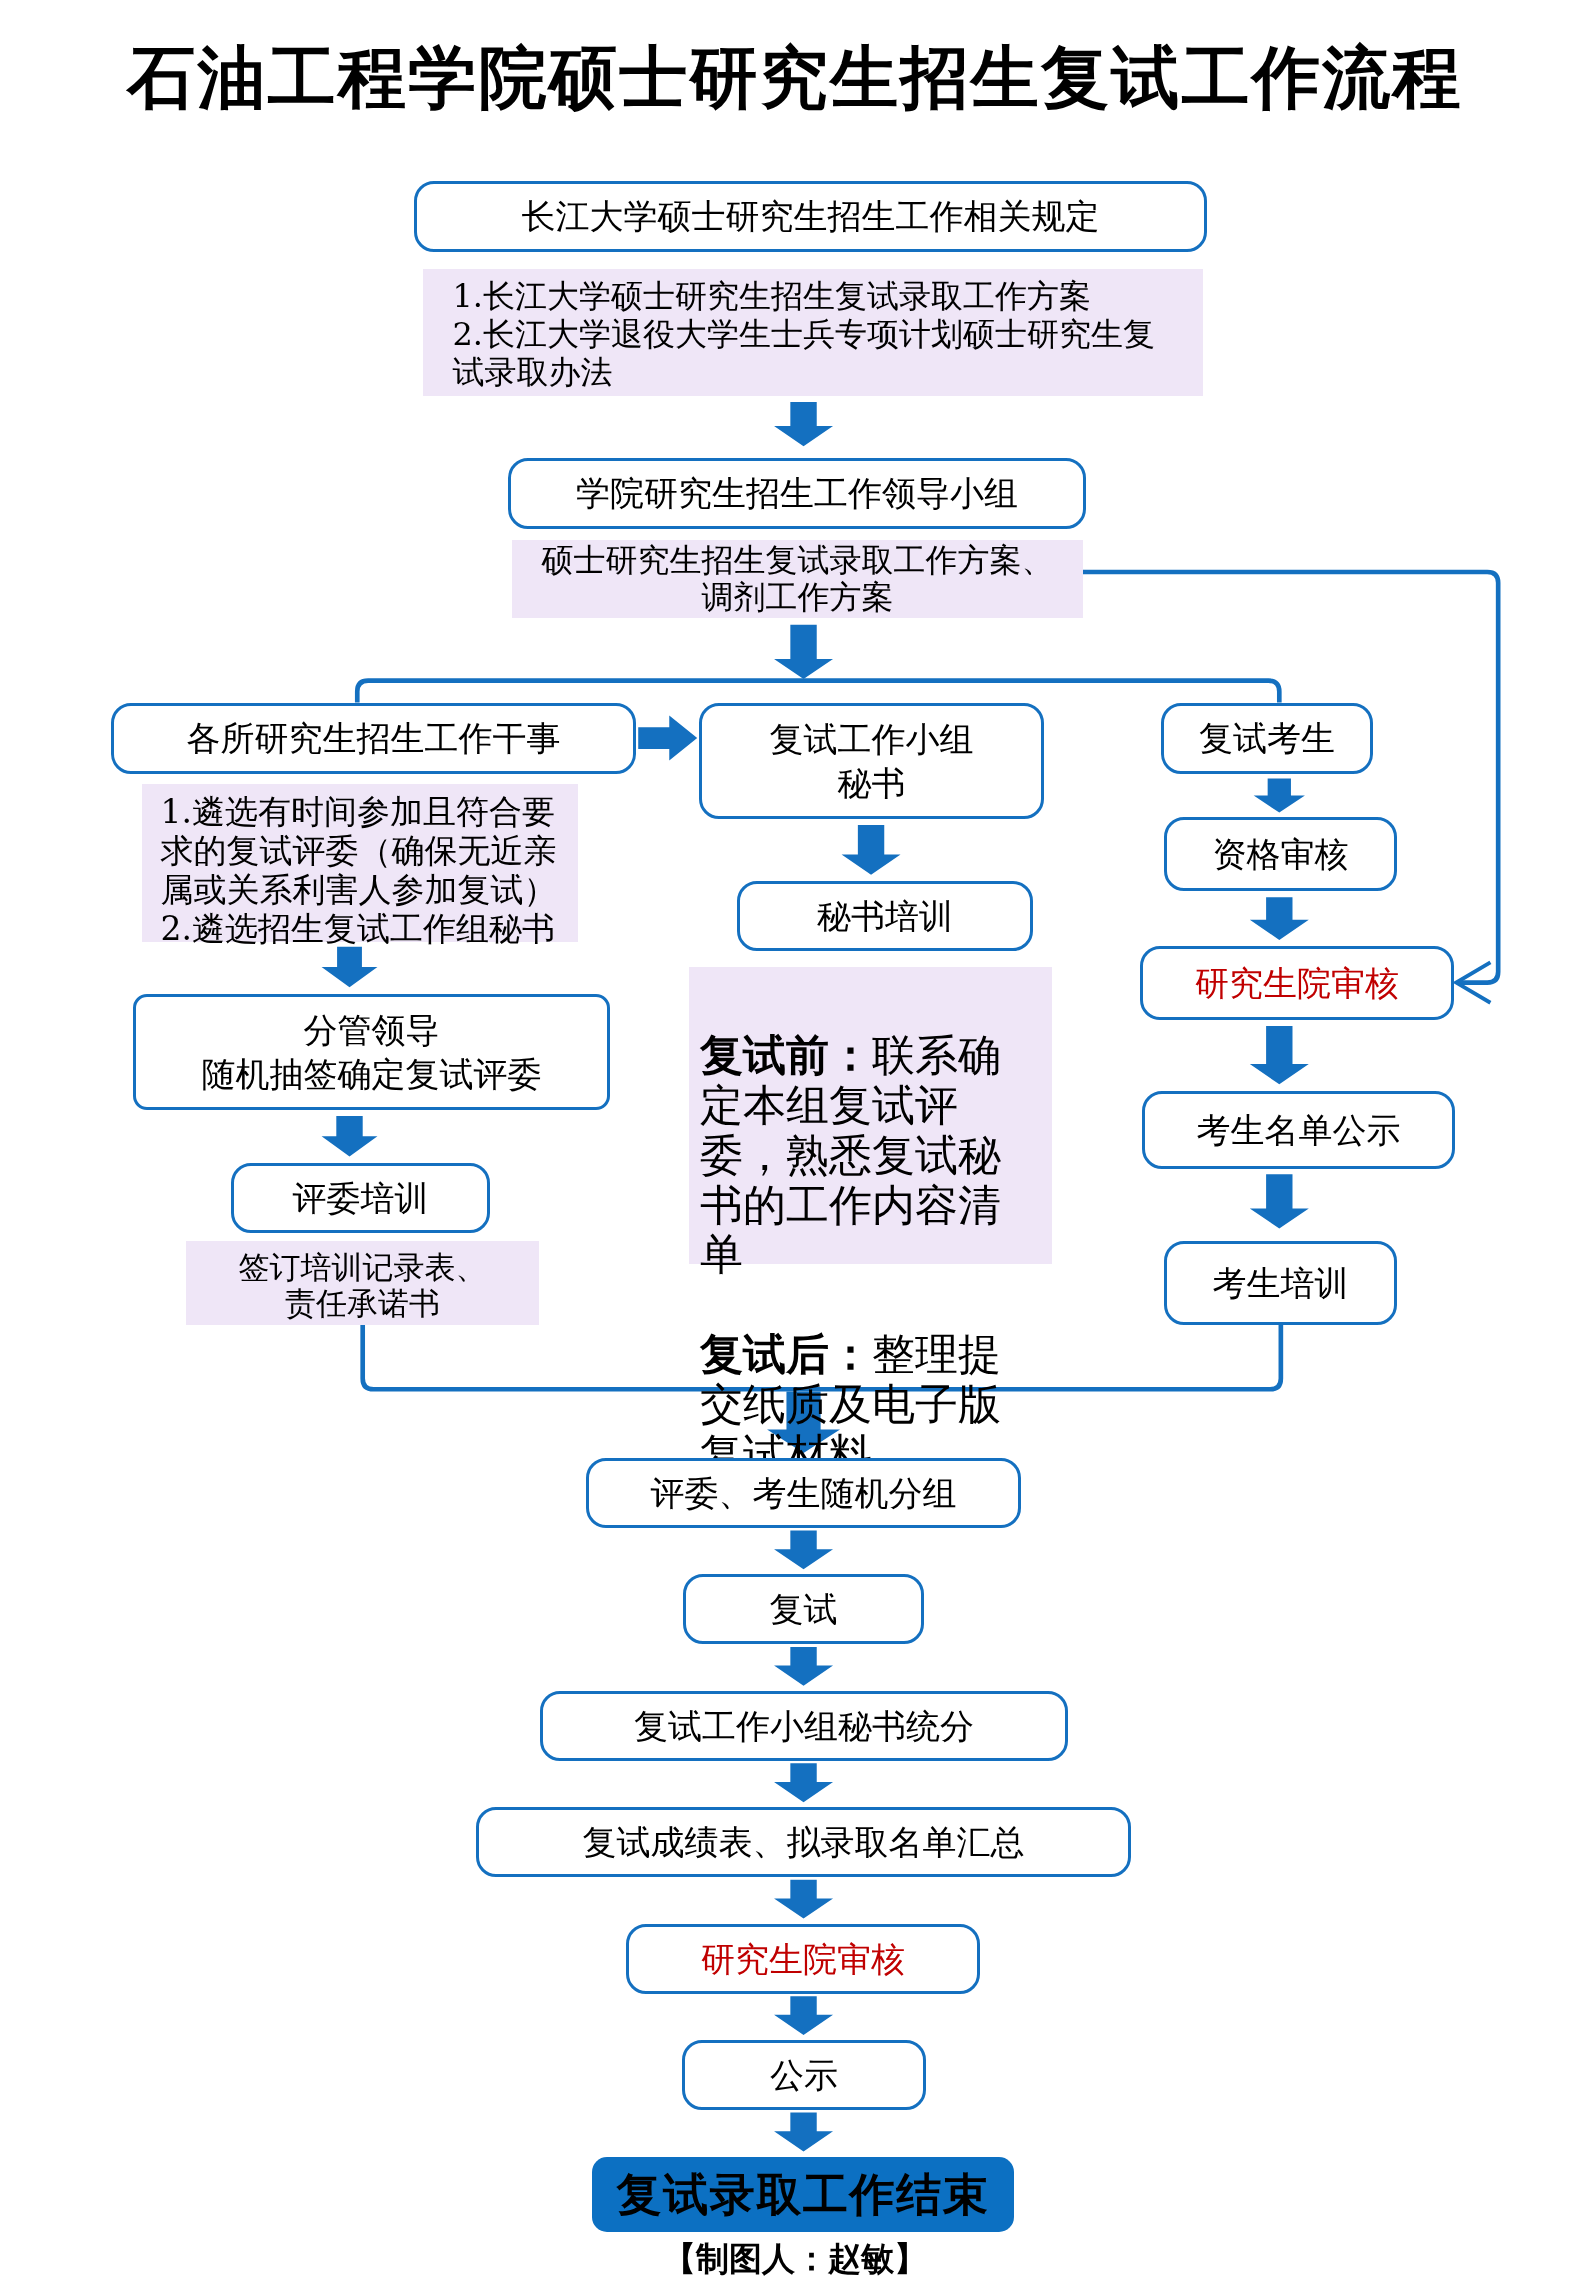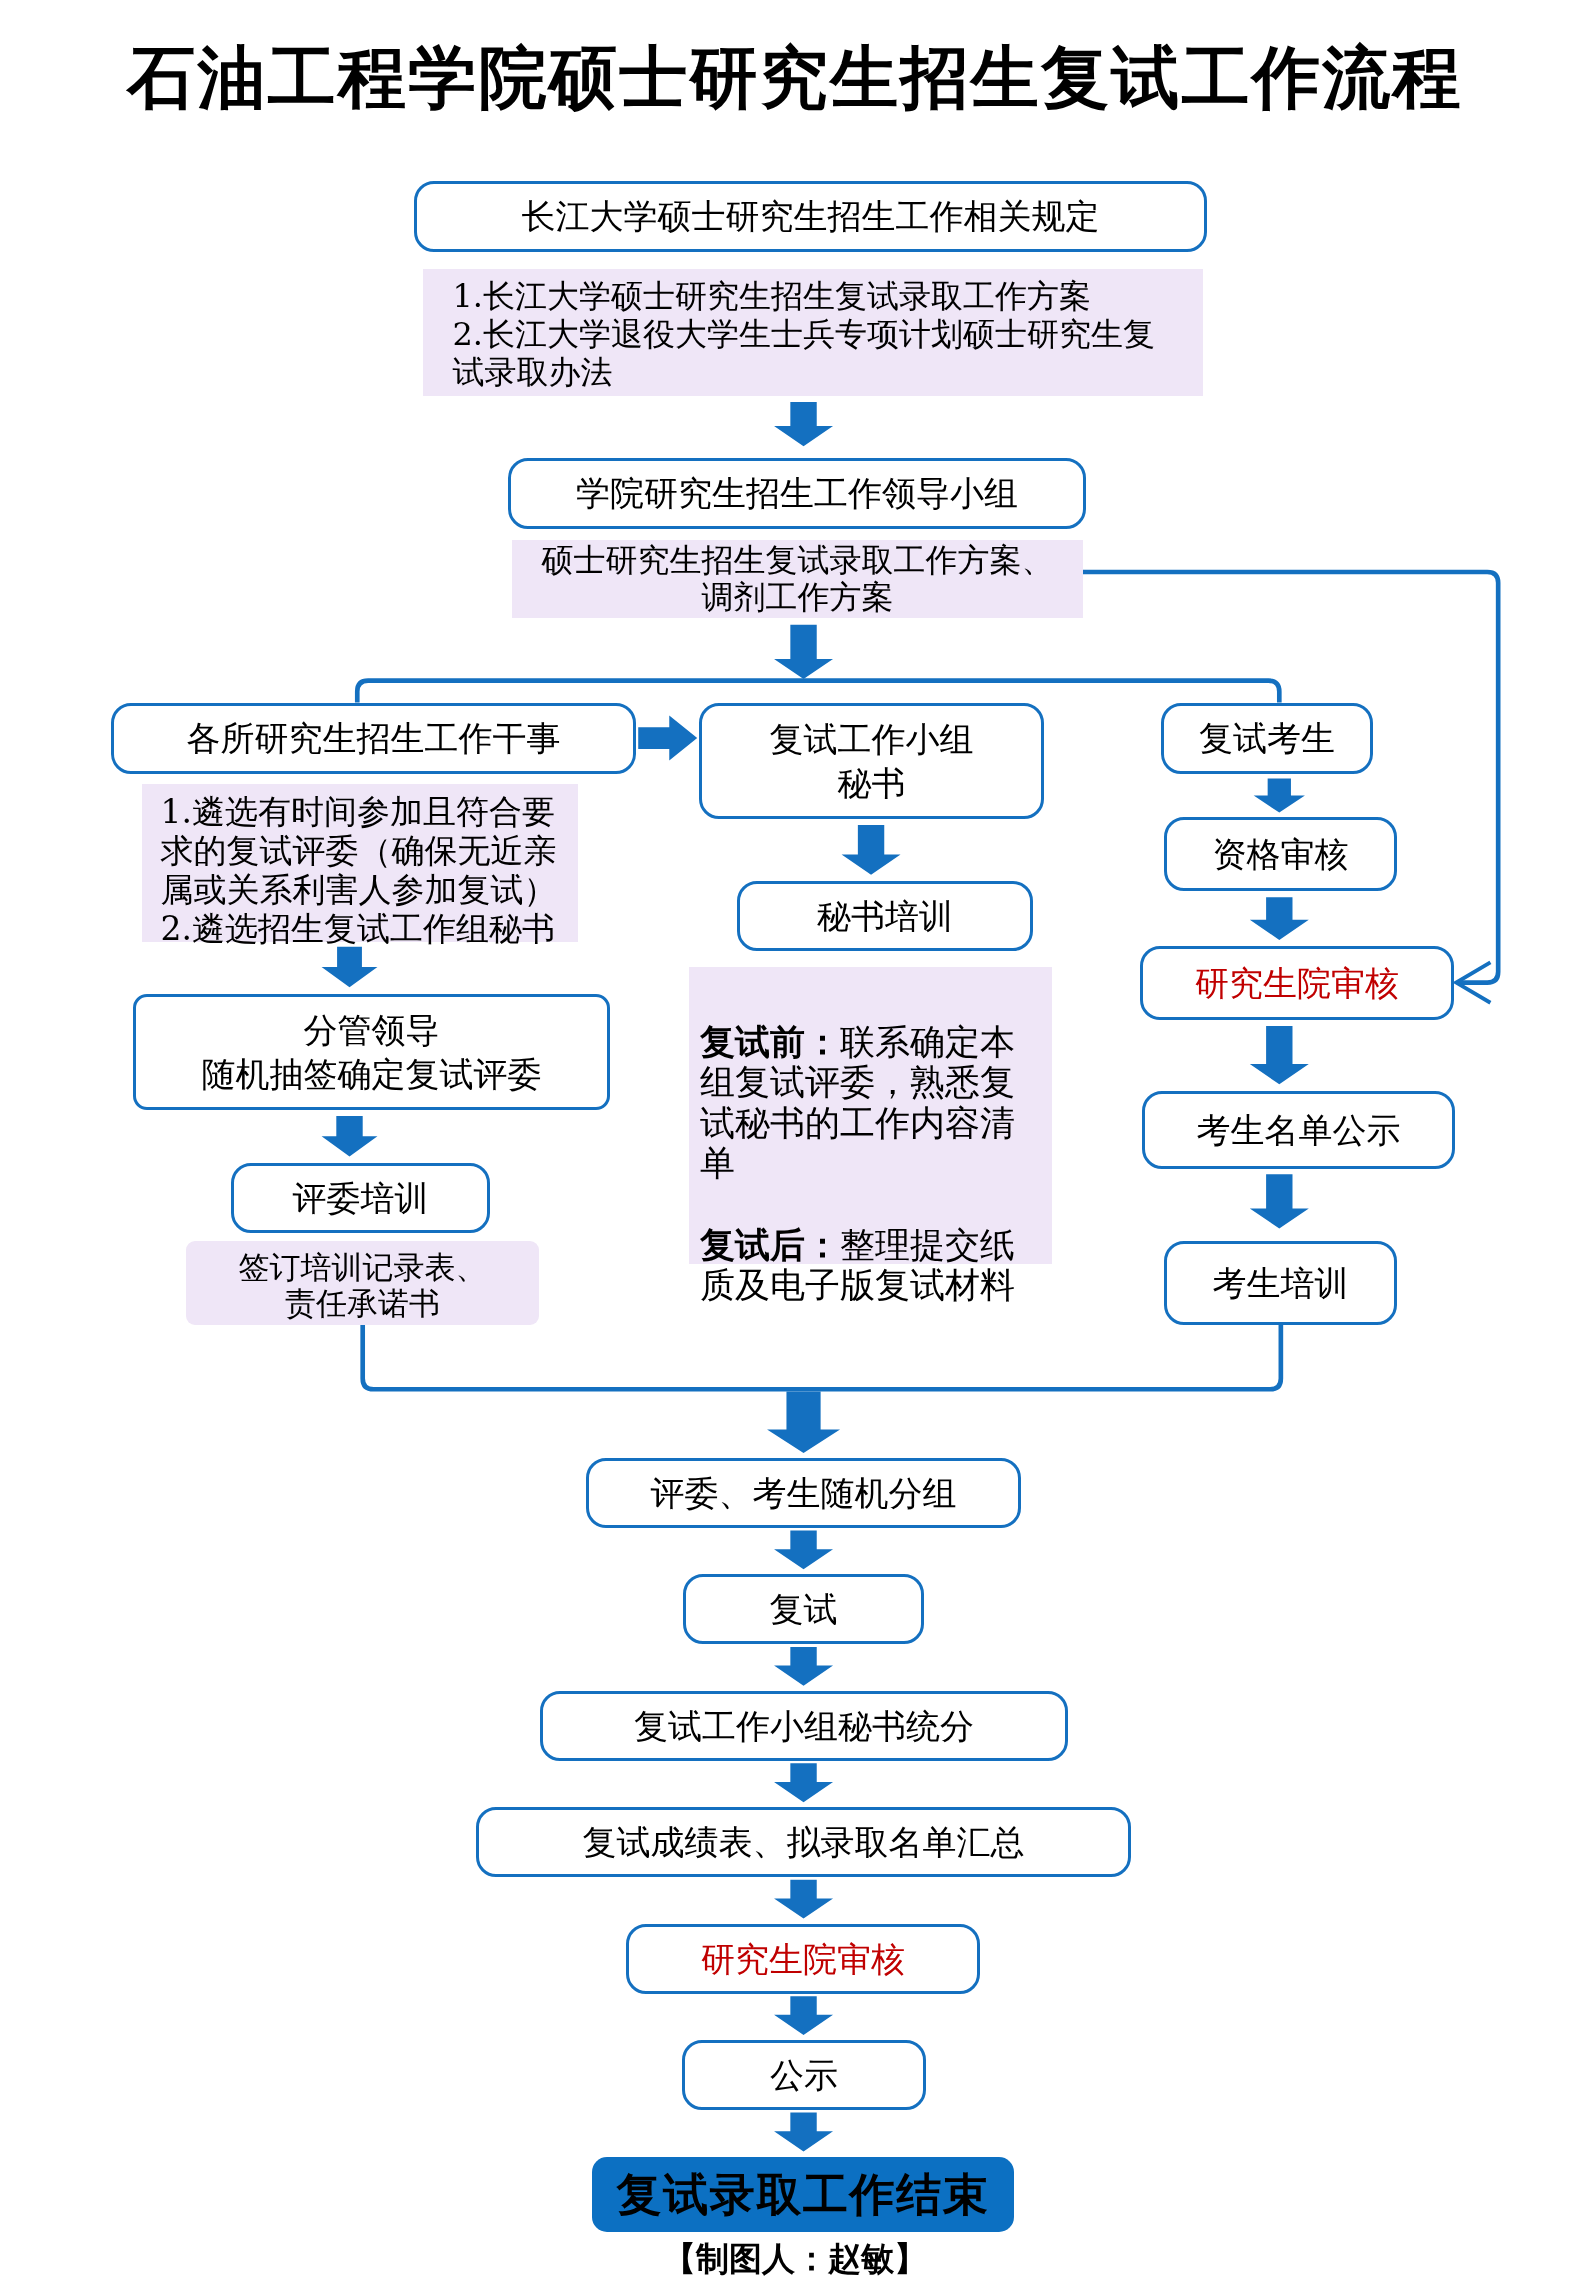--- a/index.html
+++ b/index.html
@@ -91,25 +91,25 @@
 <div class="title">石油工程学院硕士研究生招生复试工作流程</div>
 
 <div class="note" style="left:423px;top:269px;width:780px;height:127px;padding-left:29.5px;">1.长江大学硕士研究生招生复试录取工作方案
 2.长江大学退役大学生士兵专项计划硕士研究生复试录取办法</div>
 <div class="note center" style="left:512px;top:540px;width:571px;height:78px;padding-top:1.6px;">硕士研究生招生复试录取工作方案、
 调剂工作方案</div>
 <div class="note" style="left:142px;top:784px;width:436px;height:158px;font-size:33px;">1.遴选有时间参加且符合要
 求的复试评委（确保无近亲
 属或关系利害人参加复试）
 2.遴选招生复试工作组秘书</div>
-<div class="note" style="left:689px;top:967px;width:363px;height:297px;font-size:35px;line-height:1.16;padding:14px 11px;">
+<div class="note" style="left:689px;top:967px;width:363px;height:297px;font-size:43px;line-height:1.16;padding:14px 11px;">
   <p><b>复试前：</b><span>联系确定本组复试评委，熟悉复试秘书的工作内容清单</span></p>
   <p><b>复试后：</b><span>整理提交纸质及电子版复试材料</span></p>
 </div>
-<div class="note center" style="left:186px;top:1241px;width:353px;height:84px;font-size:31px;padding-top:7.8px;border-radius:9px;">签订培训记录表、
+<div class="note center" style="left:186px;top:1241px;width:353px;height:84px;font-size:31px;padding-top:7.8px;">签订培训记录表、
 责任承诺书</div>
 
 <div class="box" style="left:414px;top:181px;width:793px;height:71px;">长江大学硕士研究生招生工作相关规定</div>
 <div class="box" style="left:508px;top:458px;width:578px;height:71px;">学院研究生招生工作领导小组</div>
 
 <div class="box" style="left:111px;top:703px;width:525px;height:71px;">各所研究生招生工作干事</div>
 <div class="box" style="left:699px;top:703px;width:345px;height:116px;">复试工作小组
 秘书</div>
 <div class="box" style="left:1161px;top:703px;width:212px;height:71px;">复试考生</div>
 

